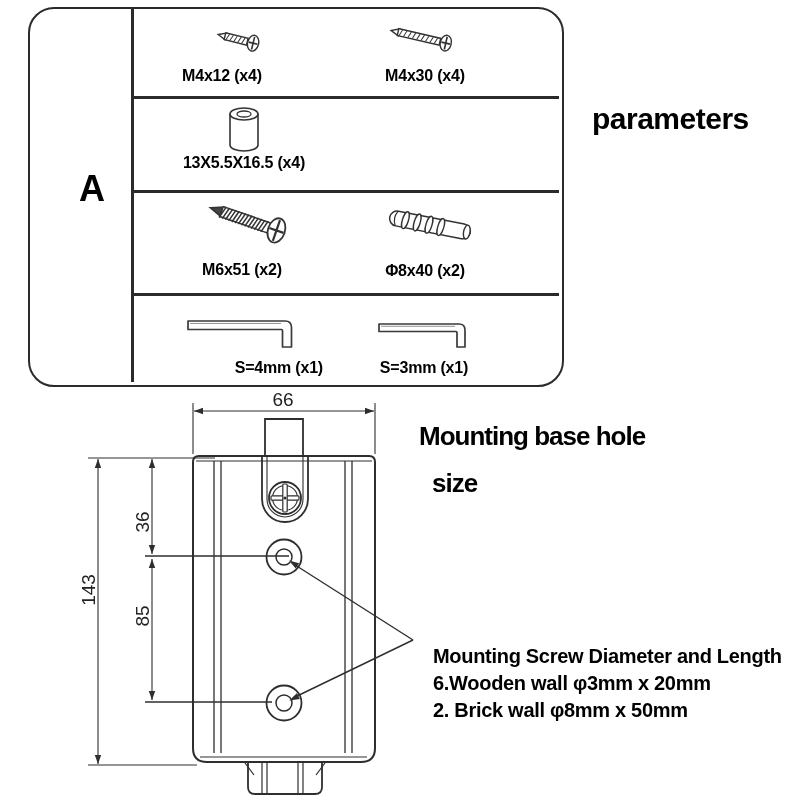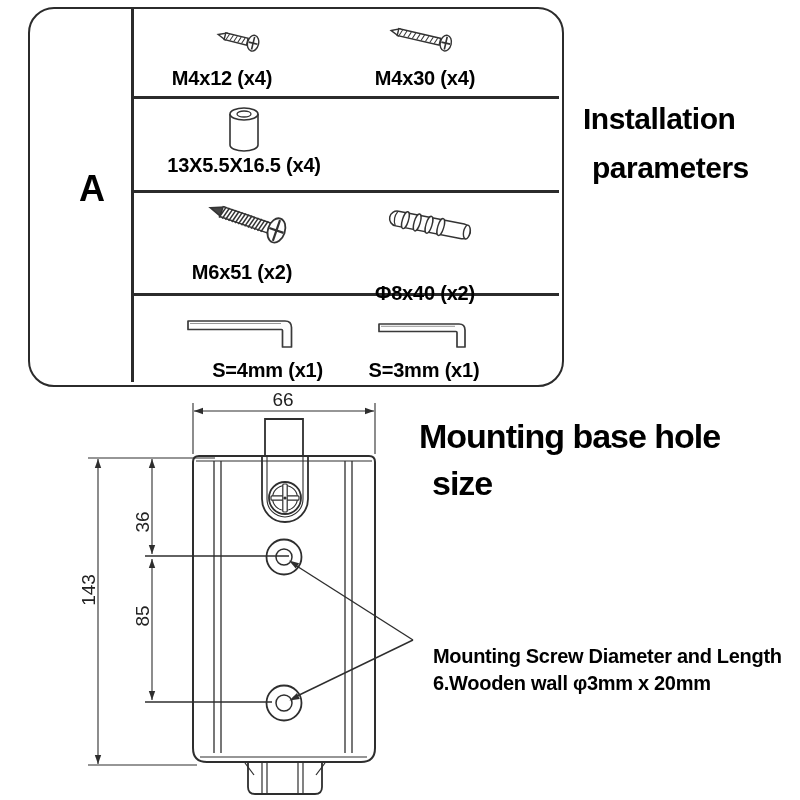--- a/index.html
+++ b/index.html
@@ -3,28 +3,28 @@
 <meta charset="utf-8">
 <style>
   html,body{margin:0;padding:0;background:#ffffff;}
   #page{position:relative;width:800px;height:800px;background:#ffffff;overflow:hidden;
         font-family:"Liberation Sans","DejaVu Sans",sans-serif;color:#000;}
   .abs{position:absolute;}
   
   #parts-box{left:28px;top:7px;width:532px;height:376px;border:2.5px solid #2b2b2b;border-radius:26px;}
   .vline,.hline{background:#2b2b2b;}
   
-  .lbl{font-weight:bold;font-size:20px;letter-spacing:-0.2px;text-align:center;white-space:nowrap;}
+  .lbl{font-weight:bold;font-size:16px;letter-spacing:-0.2px;text-align:center;white-space:nowrap;}
   #group-label{font-weight:bold;font-size:36px;}
   
   #install-heading{left:583px;top:94px;font-weight:bold;font-size:30px;line-height:49px;letter-spacing:-0.5px;}
   #install-heading div{white-space:nowrap;}
   #install-heading .ind1{padding-left:14px;}
   #install-heading .ind2{padding-left:9px;}
-  #mount-heading{left:419px;top:413px;font-weight:bold;font-size:34px;line-height:47px;letter-spacing:-1px;}
+  #mount-heading{left:419px;top:413px;font-weight:bold;font-size:26px;line-height:47px;letter-spacing:-1px;}
   #mount-heading .ind1{padding-left:13px;}
   #note-block{left:421px;top:643px;font-weight:bold;font-size:20px;line-height:27px;letter-spacing:-0.3px;}
   #note-block div{white-space:nowrap;margin-left:12px;}
   svg{display:block;}
   .dimtxt{font-family:"Liberation Sans","DejaVu Sans",sans-serif;font-size:19px;fill:#222;}
 </style>
 </head>
 <body>
 
 <div id="page">
@@ -124,37 +124,37 @@
   </svg>
   <svg class="abs" style="left:377px;top:320px;" width="94" height="30" viewBox="0 0 94 30">
     <path d="M2,4 H82 Q88,4 88,10 V27 H80 V12.5 Q80,11.5 79,11.5 H2 Z" fill="#fdfdfd" stroke="#3a3a3a" stroke-width="1.7" stroke-linejoin="round"></path>
     <path d="M4,6.3 H78" stroke="#8a8a8a" stroke-width="0.9"></path>
   </svg>
 
   <div class="abs lbl" style="left:142px;top:67px;width:160px;">M4x12 (x4)</div>
   <div class="abs lbl" style="left:345px;top:67px;width:160px;">M4x30 (x4)</div>
   <div class="abs lbl" style="left:154px;top:154px;width:180px;">13X5.5X16.5 (x4)</div>
   <div class="abs lbl" style="left:162px;top:261px;width:160px;">M6x51 (x2)</div>
-  <div class="abs lbl" style="left:345px;top:262px;width:160px;margin-top:20px;">Φ8x40 (x2)</div>
+  <div class="abs lbl" style="left:345px;top:262px;width:160px;">Φ8x40 (x2)</div>
   <div class="abs lbl" style="left:163px;top:359px;width:160px;text-align:right;">S=4mm (x1)</div>
   <div class="abs lbl" style="left:344px;top:359px;width:160px;">S=3mm (x1)</div>
 
   <div class="abs" id="install-heading">
-    <div>Installation</div>
     <div class="ind2">parameters</div>
   </div>
 
   <div class="abs" id="mount-heading">
     <div>Mounting base hole</div>
     <div class="ind1">size</div>
   </div>
 
   <div class="abs" id="note-block">
     <div>Mounting Screw Diameter and Length</div>
     <div>6.Wooden wall φ3mm x 20mm</div>
+    <div>2. Brick wall φ8mm x 50mm</div>
   </div>
 
   <svg class="abs" style="left:0;top:0;" width="800" height="800" viewBox="0 0 800 800">
     <g stroke="#2e2e2e" fill="none">
 
       <path d="M199,456 H369 Q375,456 375,462 V748 Q375,762 361,762 H207 Q193,762 193,748 V462 Q193,456 199,456 Z" stroke-width="2"></path>
       <path d="M196,461 H372" stroke-width="1.2"></path>
       <path d="M200,757 H367" stroke-width="1.2"></path>
 
       <path d="M214,461 V753" stroke-width="1.3"></path>

